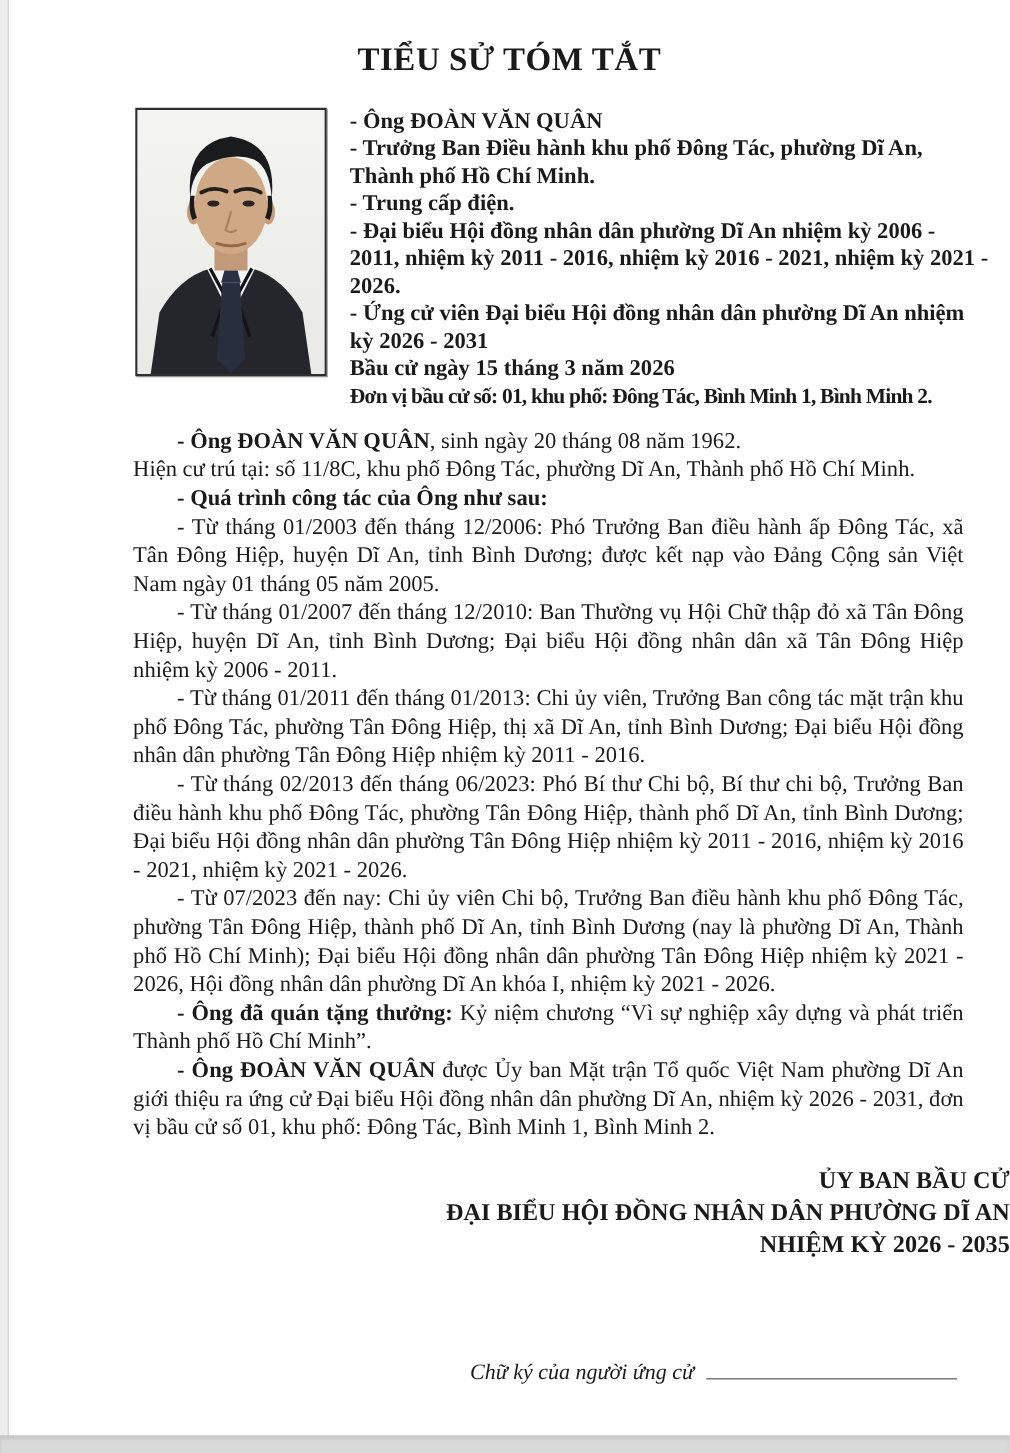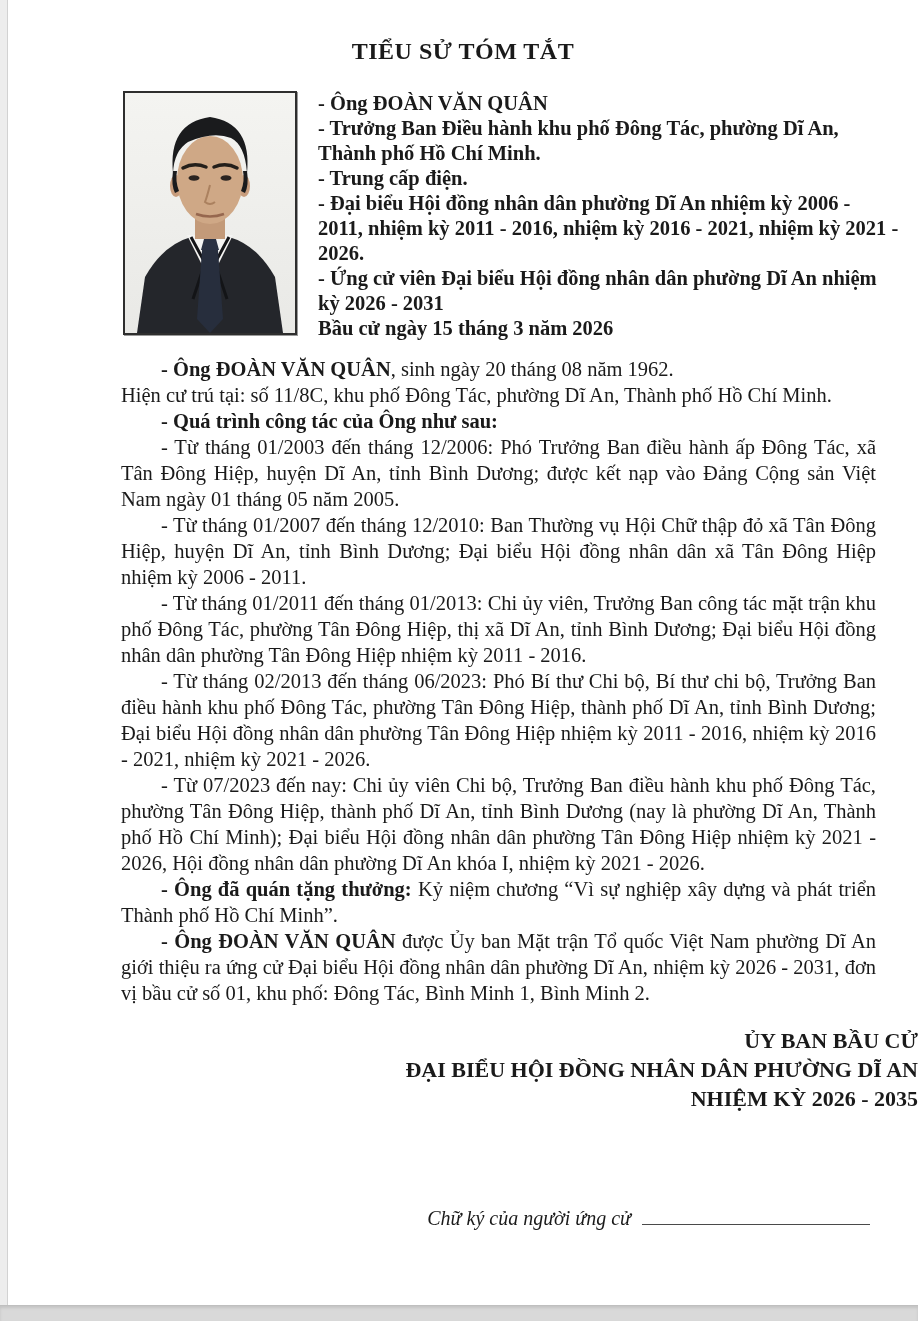--- a/index.html
+++ b/index.html
@@ -18,21 +18,21 @@
   }
   .scan-edge-bottom {
     position: absolute; left: 0; bottom: 0; width: 100%; height: 15px;
     background: #d9d9d9; border-top: 1px solid #bfbfbf;
     box-shadow: inset 0 2px 3px rgba(0,0,0,.10);
   }
   .page { position: absolute; top: 0; left: 8px; right: 0; bottom: 15px; }
 
   .title {
     text-align: center;
-    font-size: 24px; font-weight: bold;
+    font-size: 30px; font-weight: bold;
     margin: 38px 0 0 0; letter-spacing: .5px;
   }
 
   .header-row { display: flex; margin: 26px 0 0 115px; gap: 21px; }
   .photo-frame {
     width: 170px; height: 240px; flex: none;
     border: 2px solid #2e2e2e; background: #f1f1ee;
     box-shadow: 1px 1px 0 #9a9a9a;
   }
   .photo-frame svg { display: block; width: 100%; height: 100%; }
@@ -54,21 +54,21 @@
   .bio p.indent { text-indent: 40px; }
 
   .footer {
     margin-top: 20px;
     text-align: right;
     font-weight: bold;
     font-size: 22px; line-height: 29px;
   }
 
   .signature-row {
-    position: absolute; right: 48px; top: 1204px;
+    position: absolute; right: 48px; top: 1233px;
     font-style: italic; font-size: 20px;
     white-space: nowrap;
   }
   .sig-line {
     display: inline-block; width: 228px; height: 1em;
     border-bottom: 1.5px solid #4a4a4a;
     margin-left: 6px; vertical-align: baseline;
   }
 </style>
 </head>
@@ -124,20 +124,21 @@
         <path d="M77 157 L93 157 L98 226 L85 240 L72 226 Z" fill="#272e3d"></path>
       </svg>
     </div>
     <div class="summary-col" id="summary-col">
         <div class="summary-line">- Ông ĐOÀN VĂN QUÂN</div>
         <div class="summary-line">- Trưởng Ban Điều hành khu phố Đông Tác, phường Dĩ An, Thành phố Hồ Chí Minh.</div>
         <div class="summary-line">- Trung cấp điện.</div>
         <div class="summary-line">- Đại biểu Hội đồng nhân dân phường Dĩ An nhiệm kỳ 2006 - 2011, nhiệm kỳ 2011 - 2016, nhiệm kỳ 2016 - 2021, nhiệm kỳ 2021 - 2026.</div>
         <div class="summary-line">- Ứng cử viên Đại biểu Hội đồng nhân dân phường Dĩ An nhiệm kỳ 2026 - 2031</div>
         <div class="summary-line">Bầu cử ngày 15 tháng 3 năm 2026</div>
+        <div class="summary-line condensed">Đơn vị bầu cử số: 01, khu phố: Đông Tác, Bình Minh 1, Bình Minh 2.</div>
       </div>
   </div>
 
   <div class="bio" id="bio">
       <p class="indent"><b>- Ông ĐOÀN VĂN QUÂN</b>, sinh ngày 20 tháng 08 năm 1962.</p>
       <p>Hiện cư trú tại: số 11/8C, khu phố Đông Tác, phường Dĩ An, Thành phố Hồ Chí Minh.</p>
       <p class="indent"><b>- Quá trình công tác của Ông như sau:</b></p>
       <p class="indent">- Từ tháng 01/2003 đến tháng 12/2006: Phó Trưởng Ban điều hành ấp Đông Tác, xã Tân Đông Hiệp, huyện Dĩ An, tỉnh Bình Dương; được kết nạp vào Đảng Cộng sản Việt Nam ngày 01 tháng 05 năm 2005.</p>
       <p class="indent">- Từ tháng 01/2007 đến tháng 12/2010: Ban Thường vụ Hội Chữ thập đỏ xã Tân Đông Hiệp, huyện Dĩ An, tỉnh Bình Dương; Đại biểu Hội đồng nhân dân xã Tân Đông Hiệp nhiệm kỳ 2006 - 2011.</p>
       <p class="indent">- Từ tháng 01/2011 đến tháng 01/2013: Chi ủy viên, Trưởng Ban công tác mặt trận khu phố Đông Tác, phường Tân Đông Hiệp, thị xã Dĩ An, tỉnh Bình Dương; Đại biểu Hội đồng nhân dân phường Tân Đông Hiệp nhiệm kỳ 2011 - 2016.</p>

